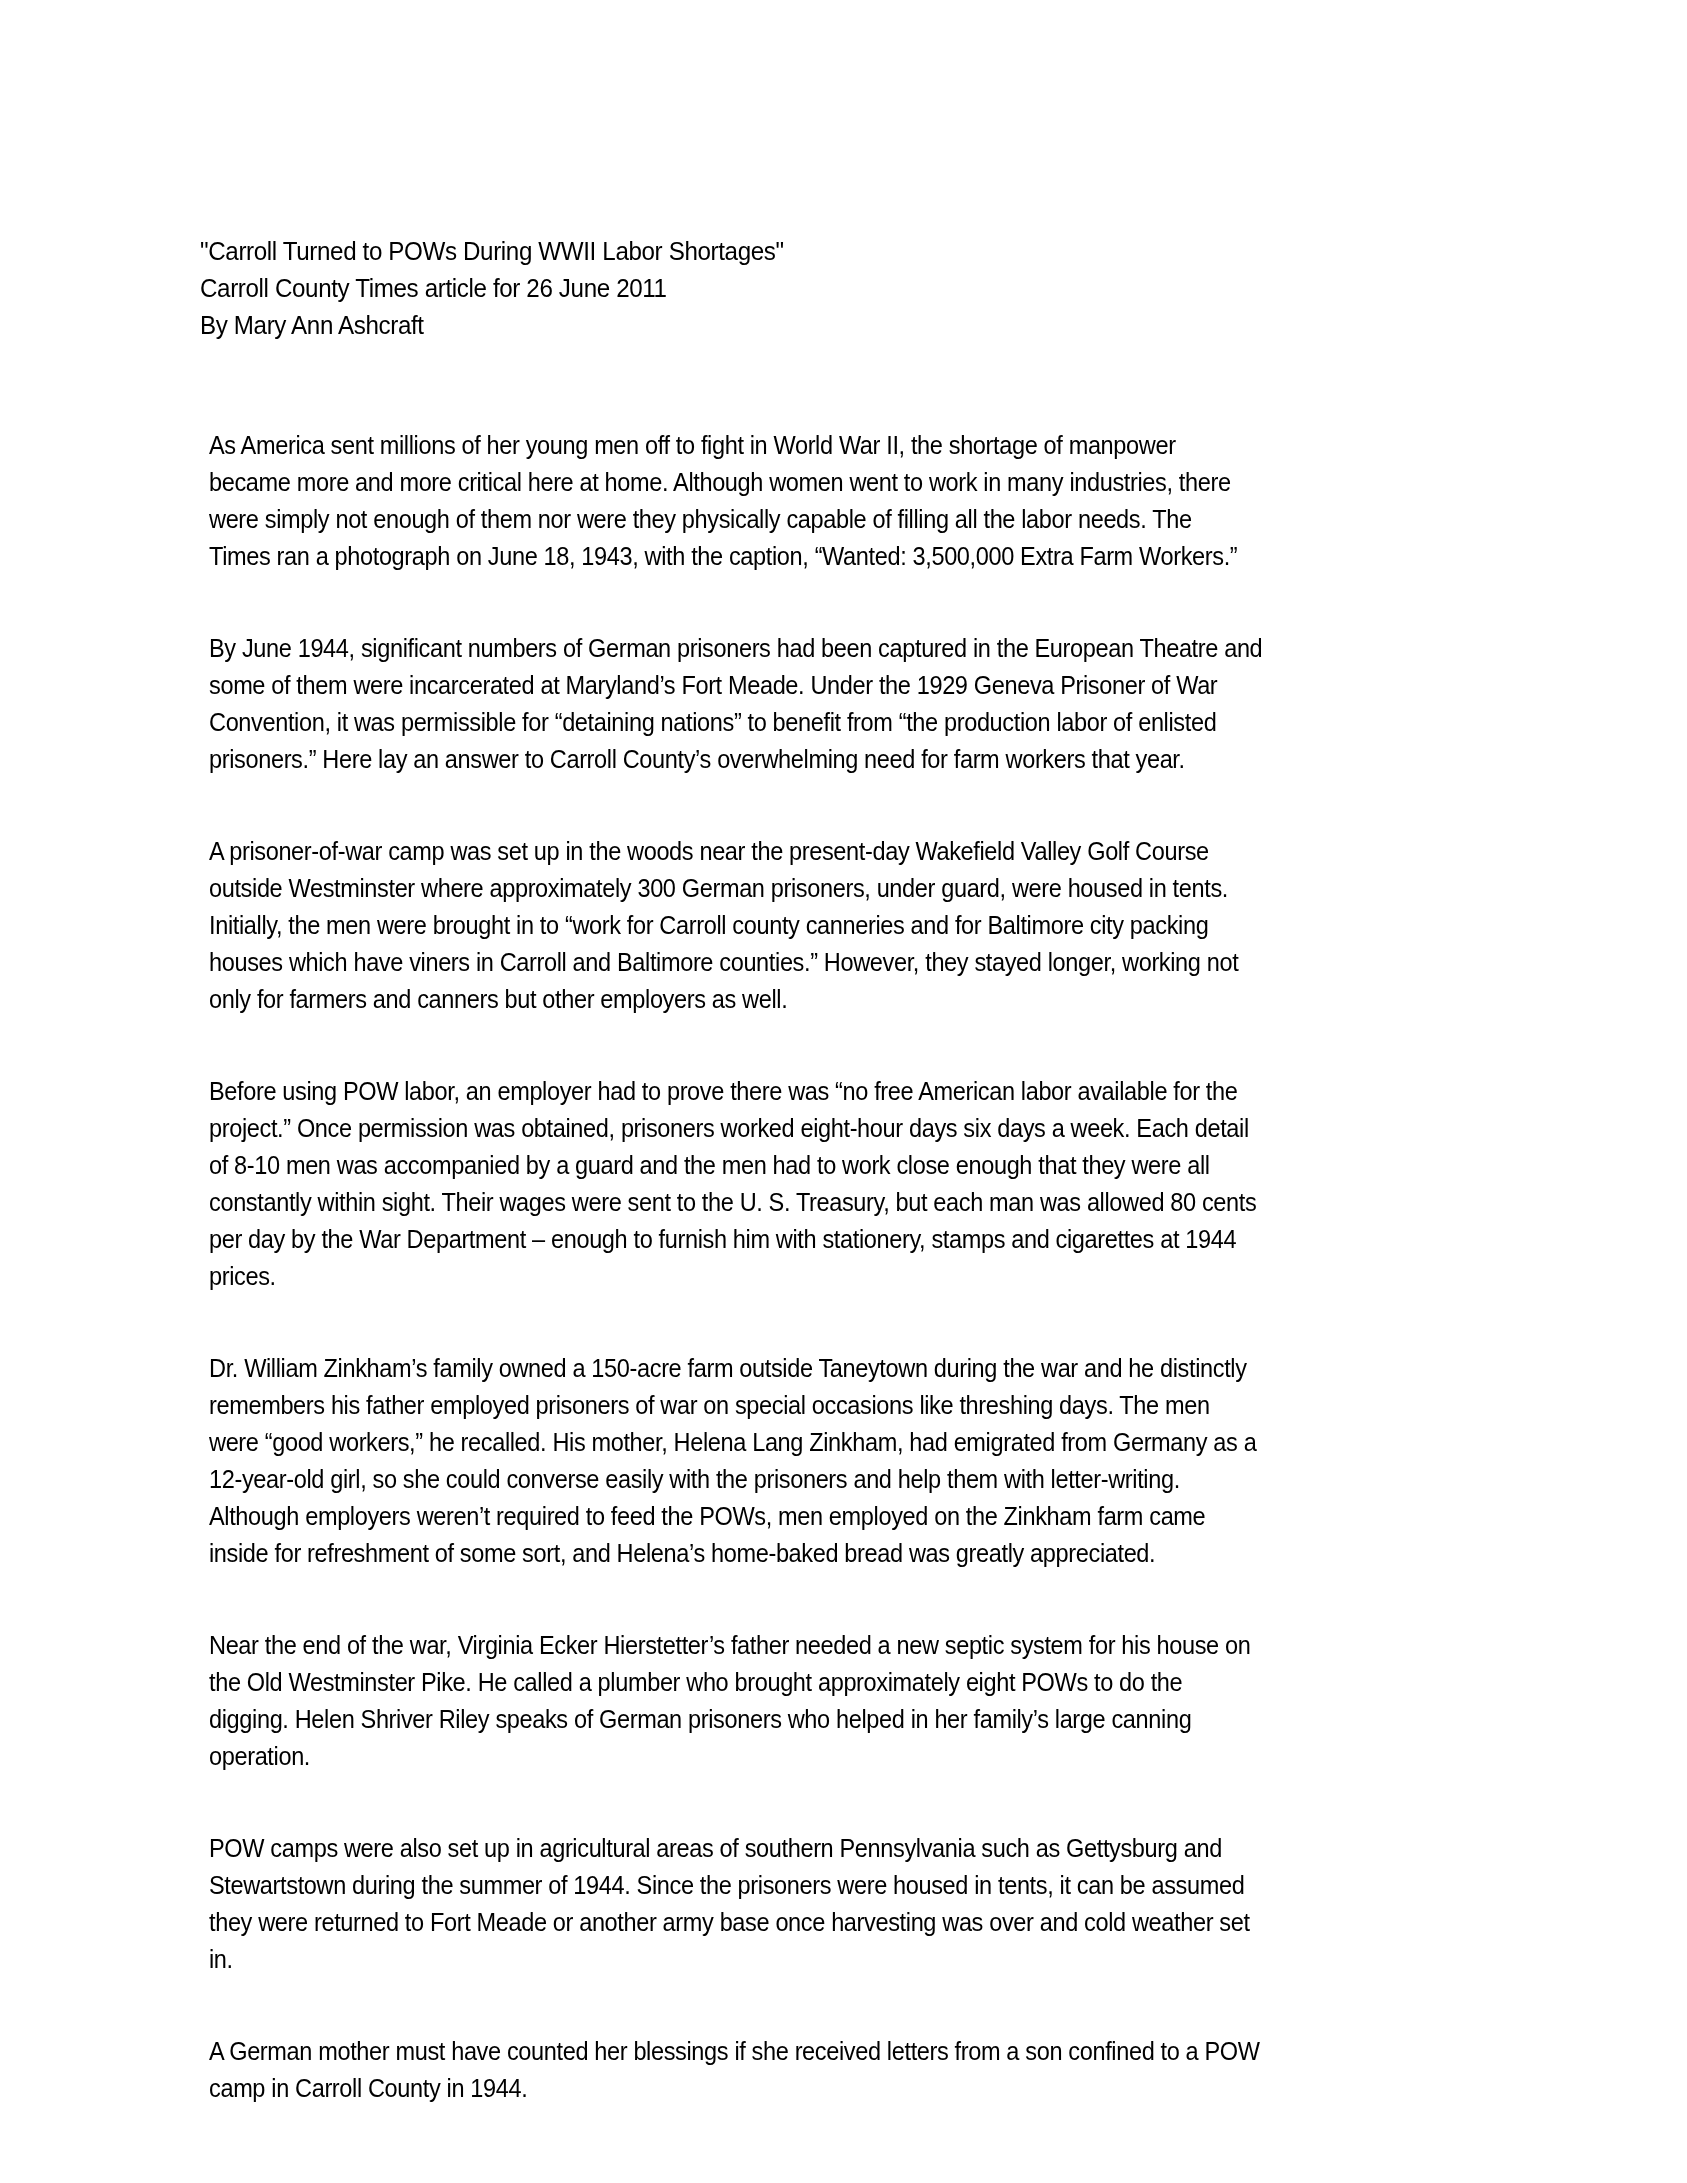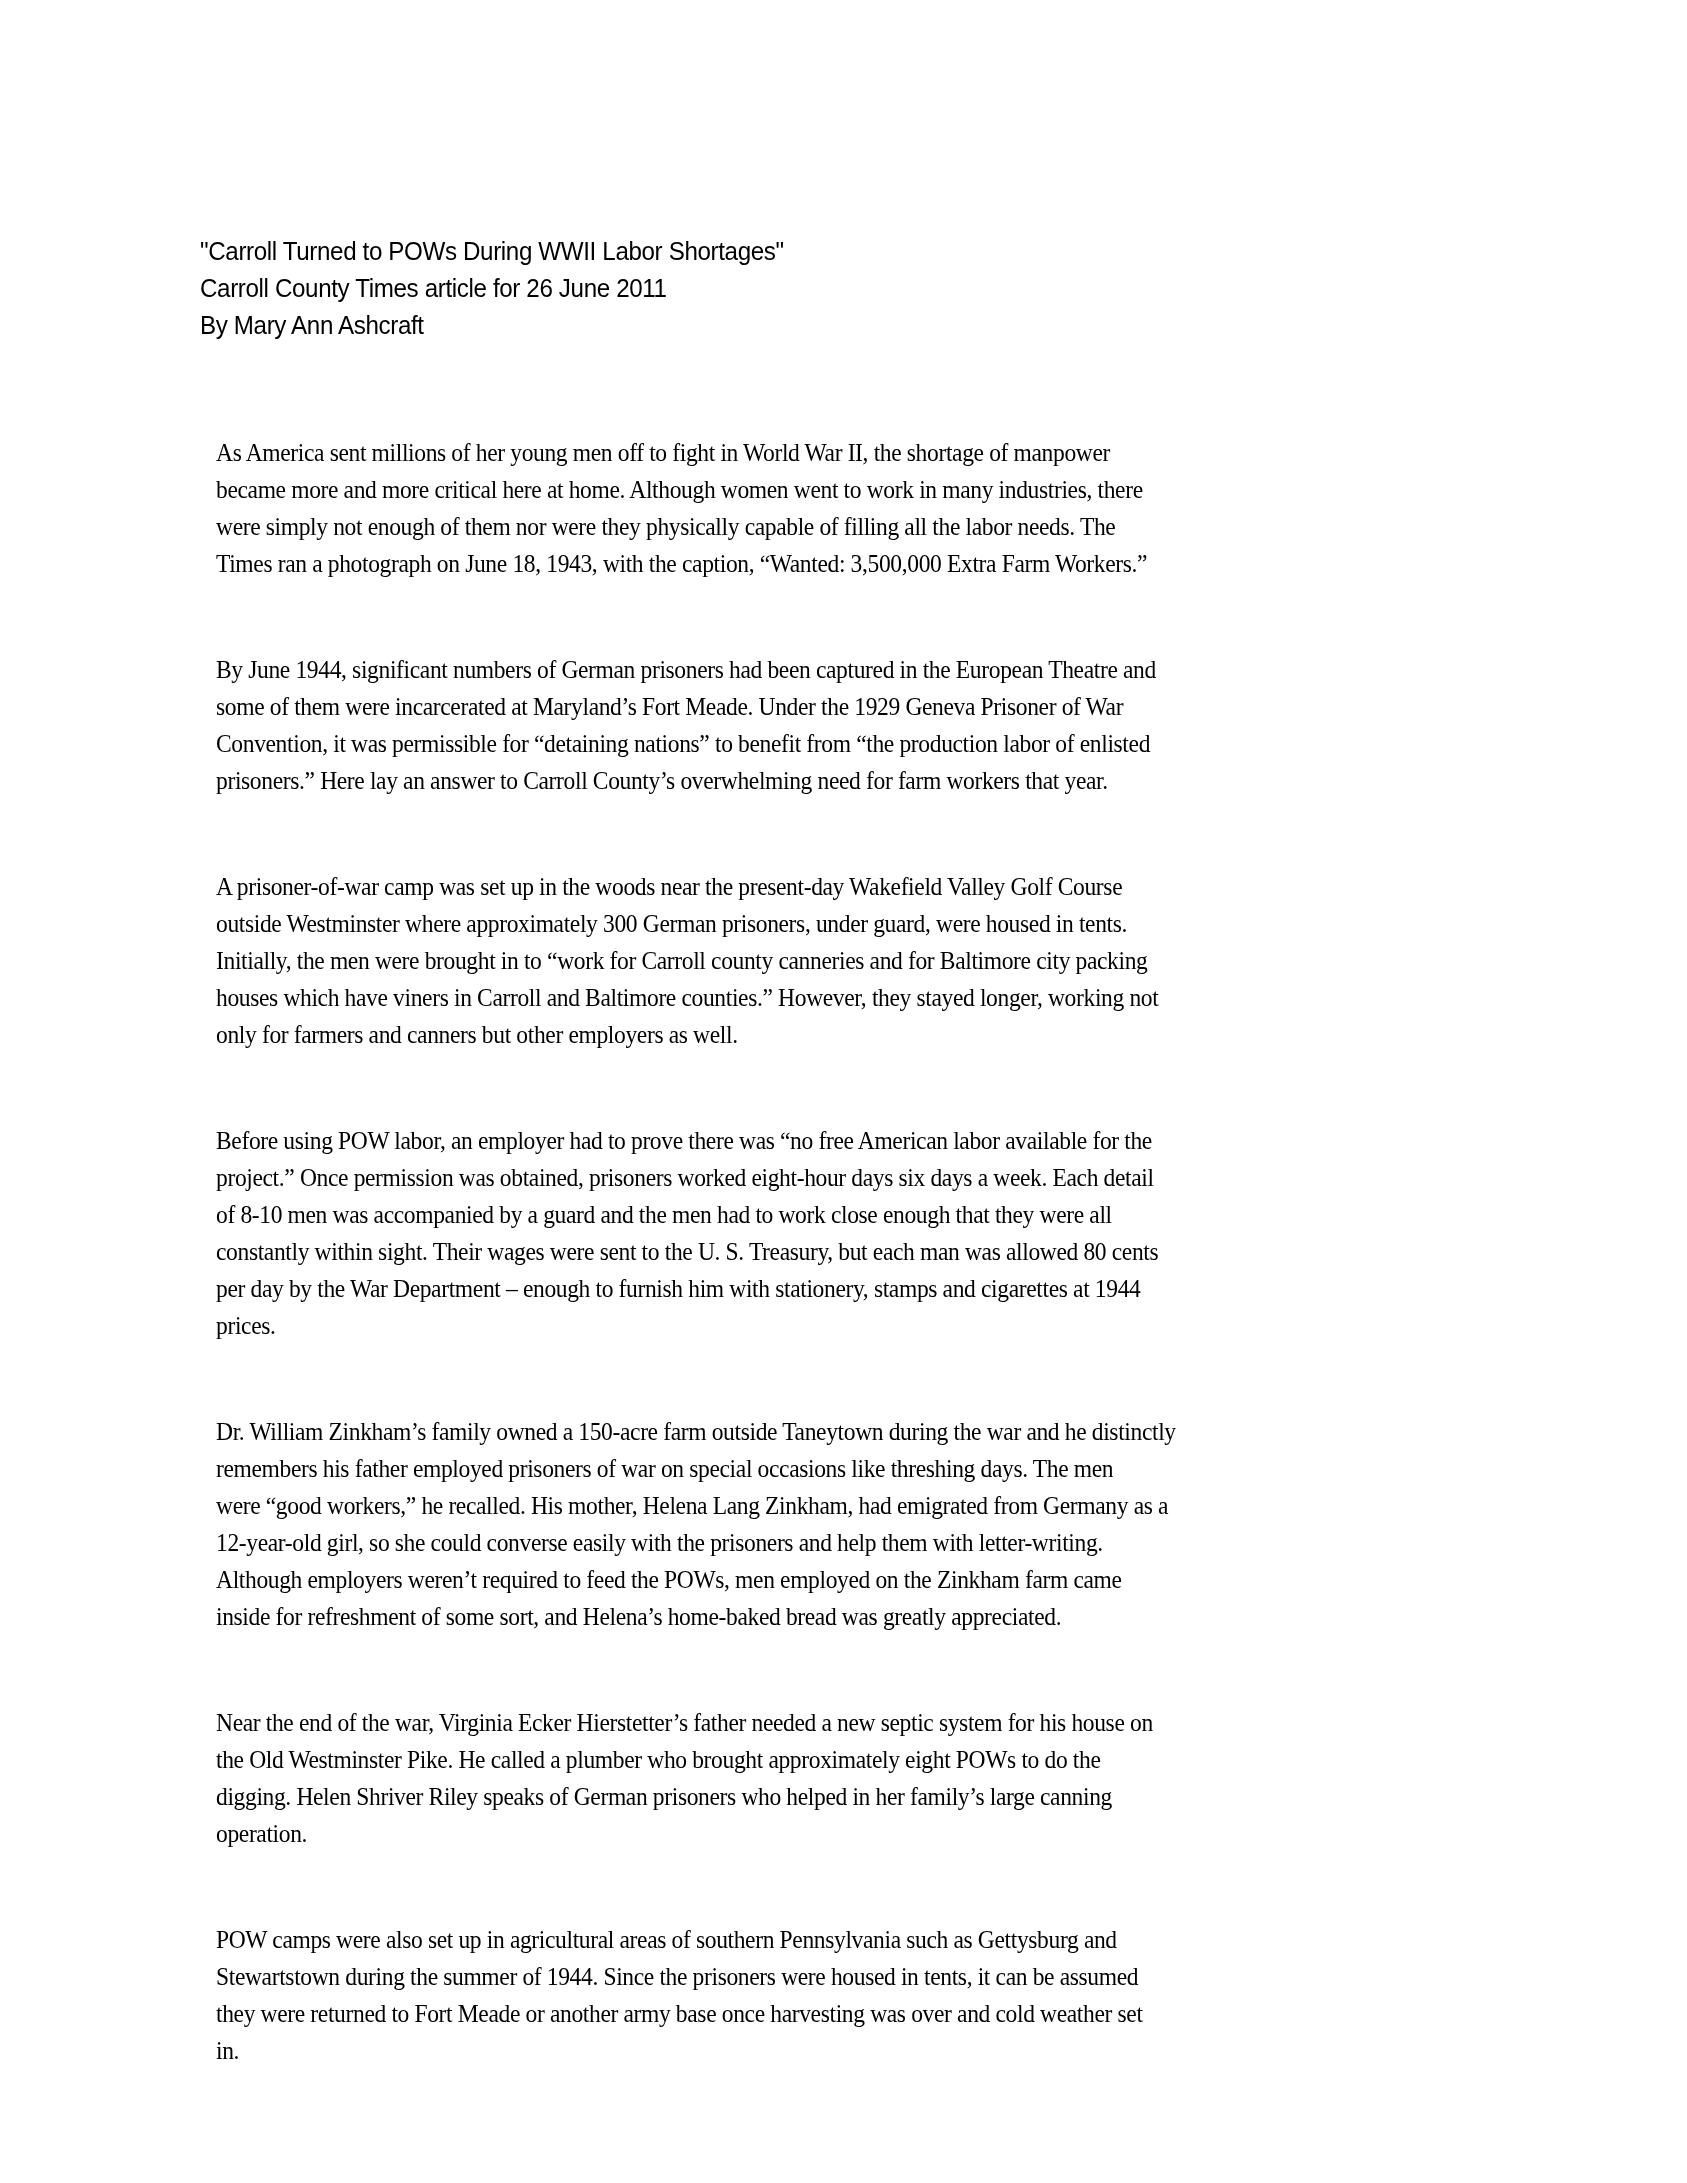--- a/index.html
+++ b/index.html
@@ -26,22 +26,21 @@
       font-size: 26px;
       line-height: 37px;
       white-space: nowrap;
       letter-spacing: -0.4px;
       transform-origin: left center;
     }
     .header .line {
       transform: scaleX(0.93);
     }
     .para {
-      margin: 16px;
-      font-family: Liberation Serif, serif;
+      margin: 9px;
     }
     .para .line {
       transform: scaleX(0.905);
     }
     .gap-header {
       height: 74px;
     }
     .gap {
       height: 37px;
     }
@@ -113,15 +112,19 @@
   <div class="gap"></div>
 
   <div class="para">
     <span class="line">POW camps were also set up in agricultural areas of southern Pennsylvania such as Gettysburg and</span>
     <span class="line">Stewartstown during the summer of 1944.  Since the prisoners were housed in tents, it can be assumed</span>
     <span class="line">they were returned to Fort Meade or another army base once harvesting was over and cold weather set</span>
     <span class="line">in.</span>
   </div>
   <div class="gap"></div>
 
+  <div class="para">
+    <span class="line">A German mother must have counted her blessings if she received letters from a son confined to a POW</span>
+    <span class="line">camp in Carroll County in 1944.</span>
+  </div>
 
 </div>
 
 
 </body></html>

